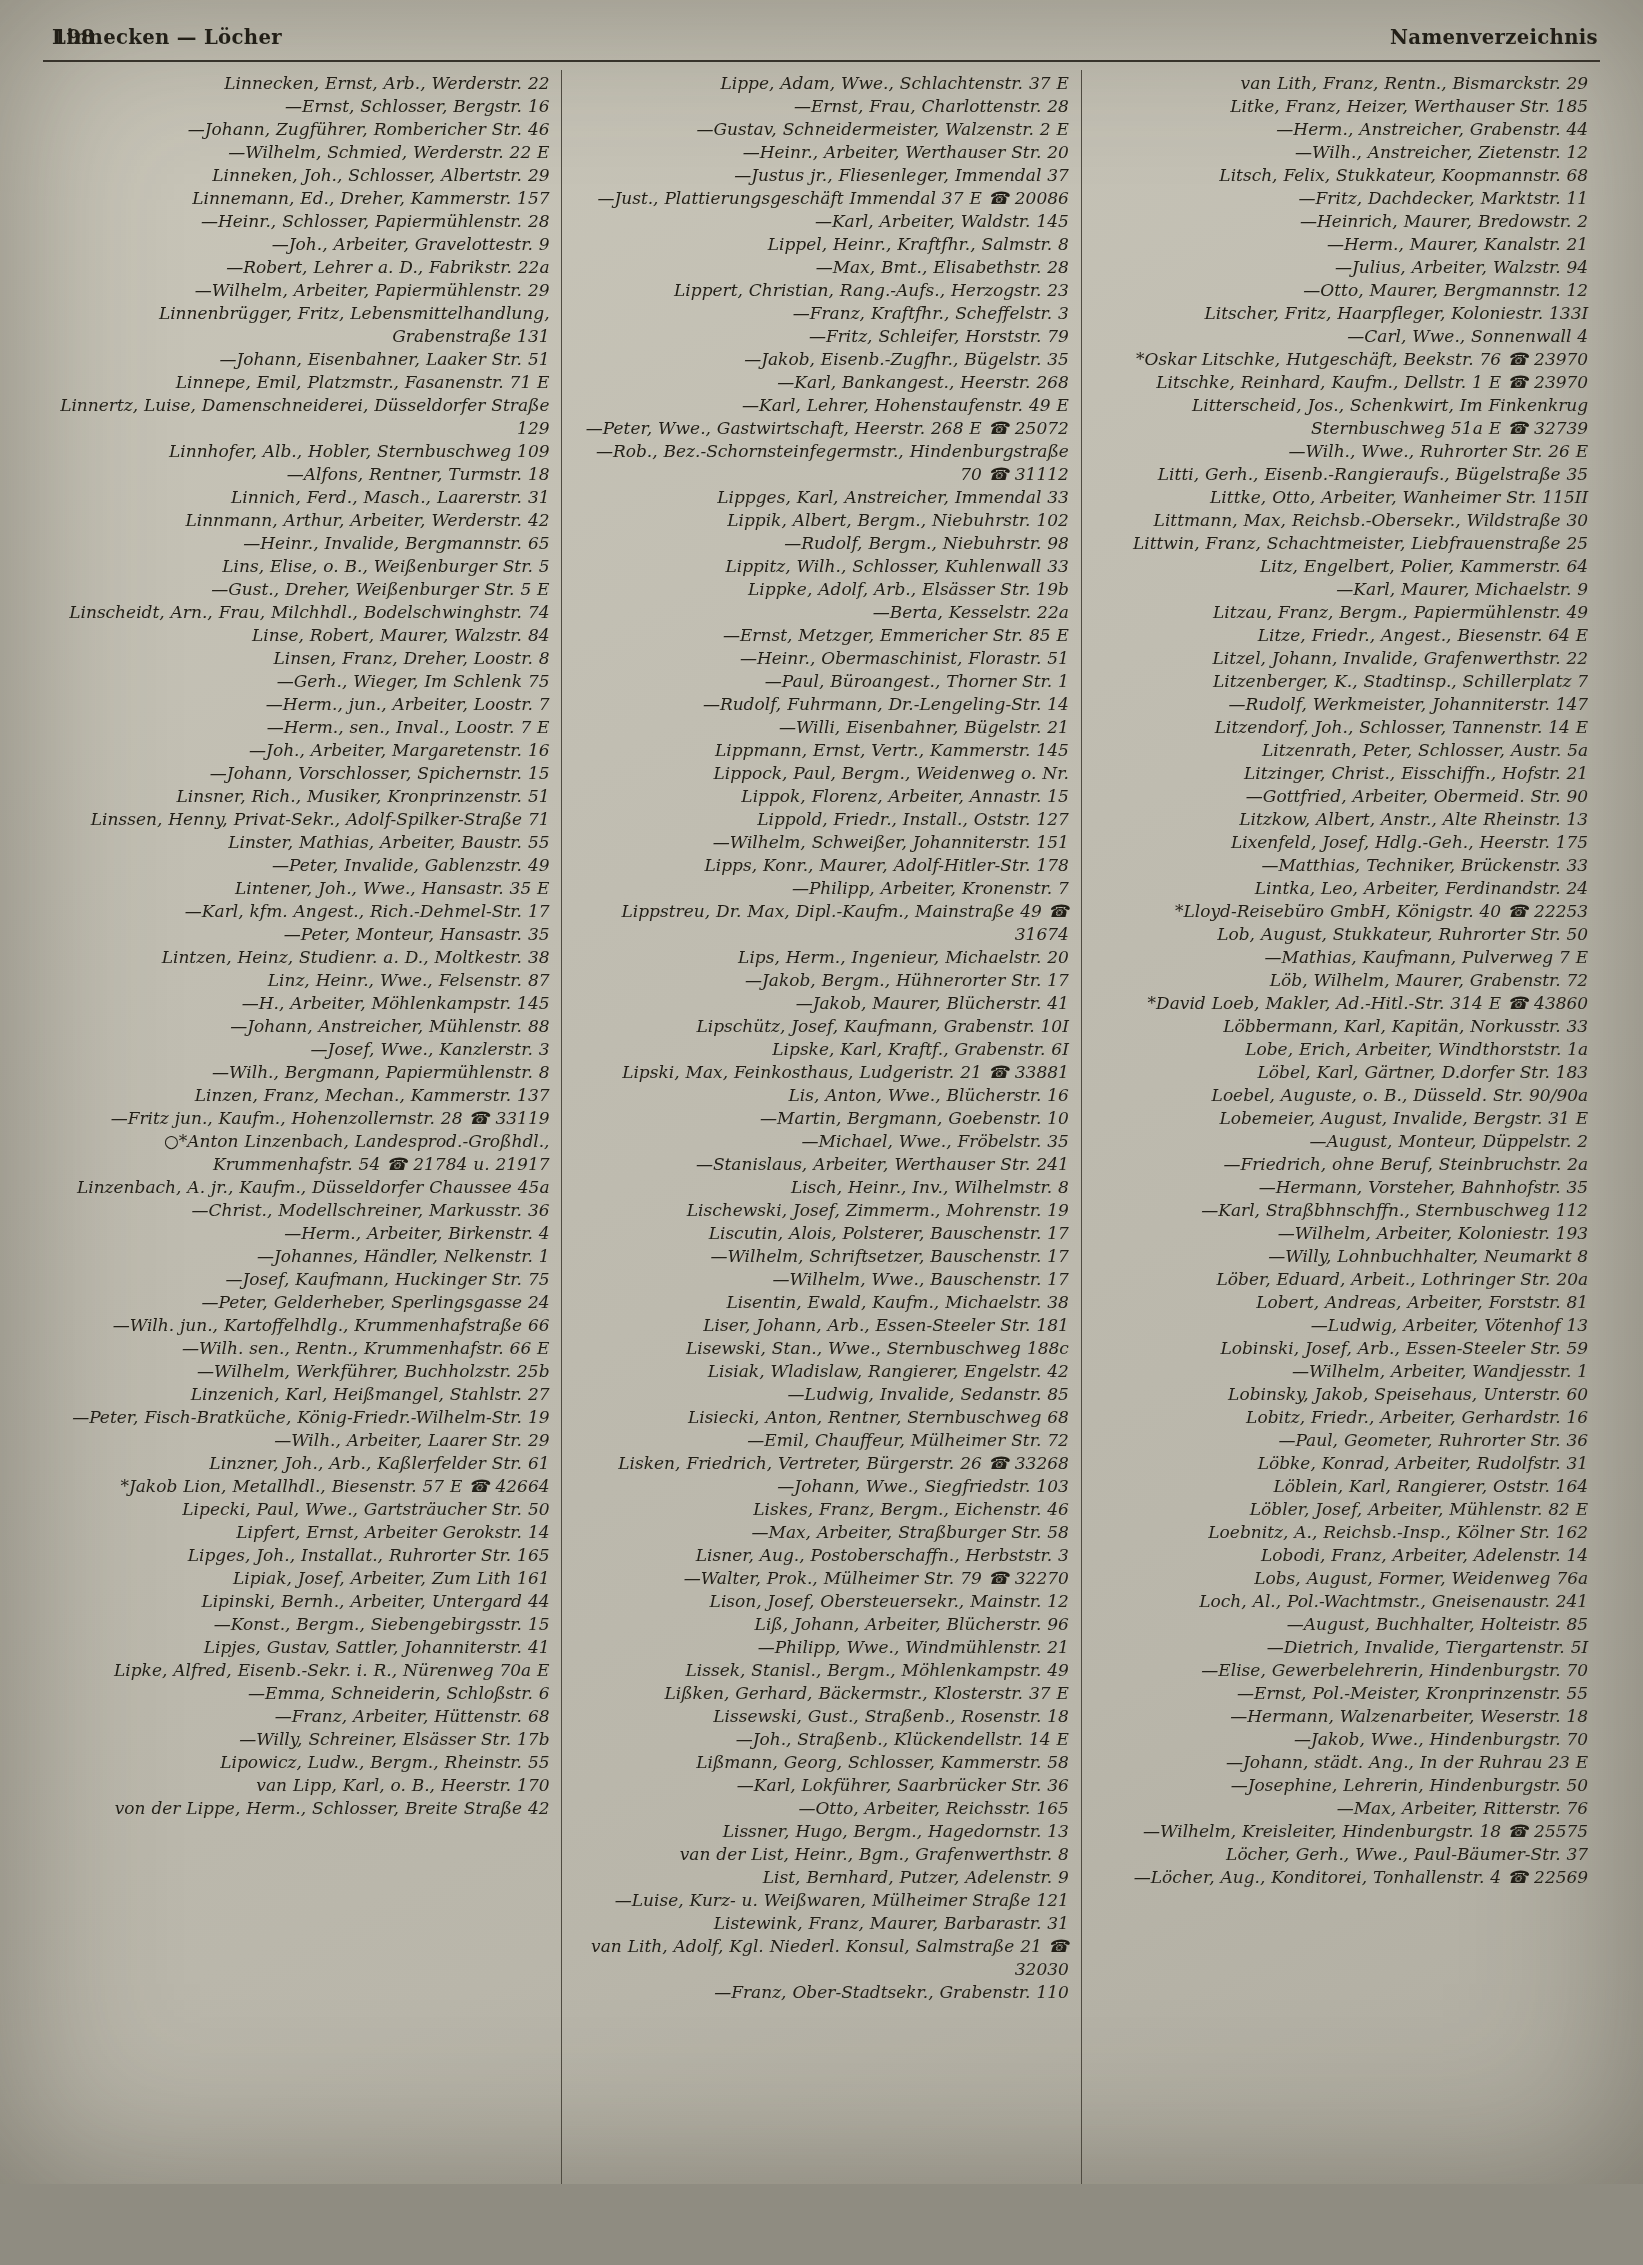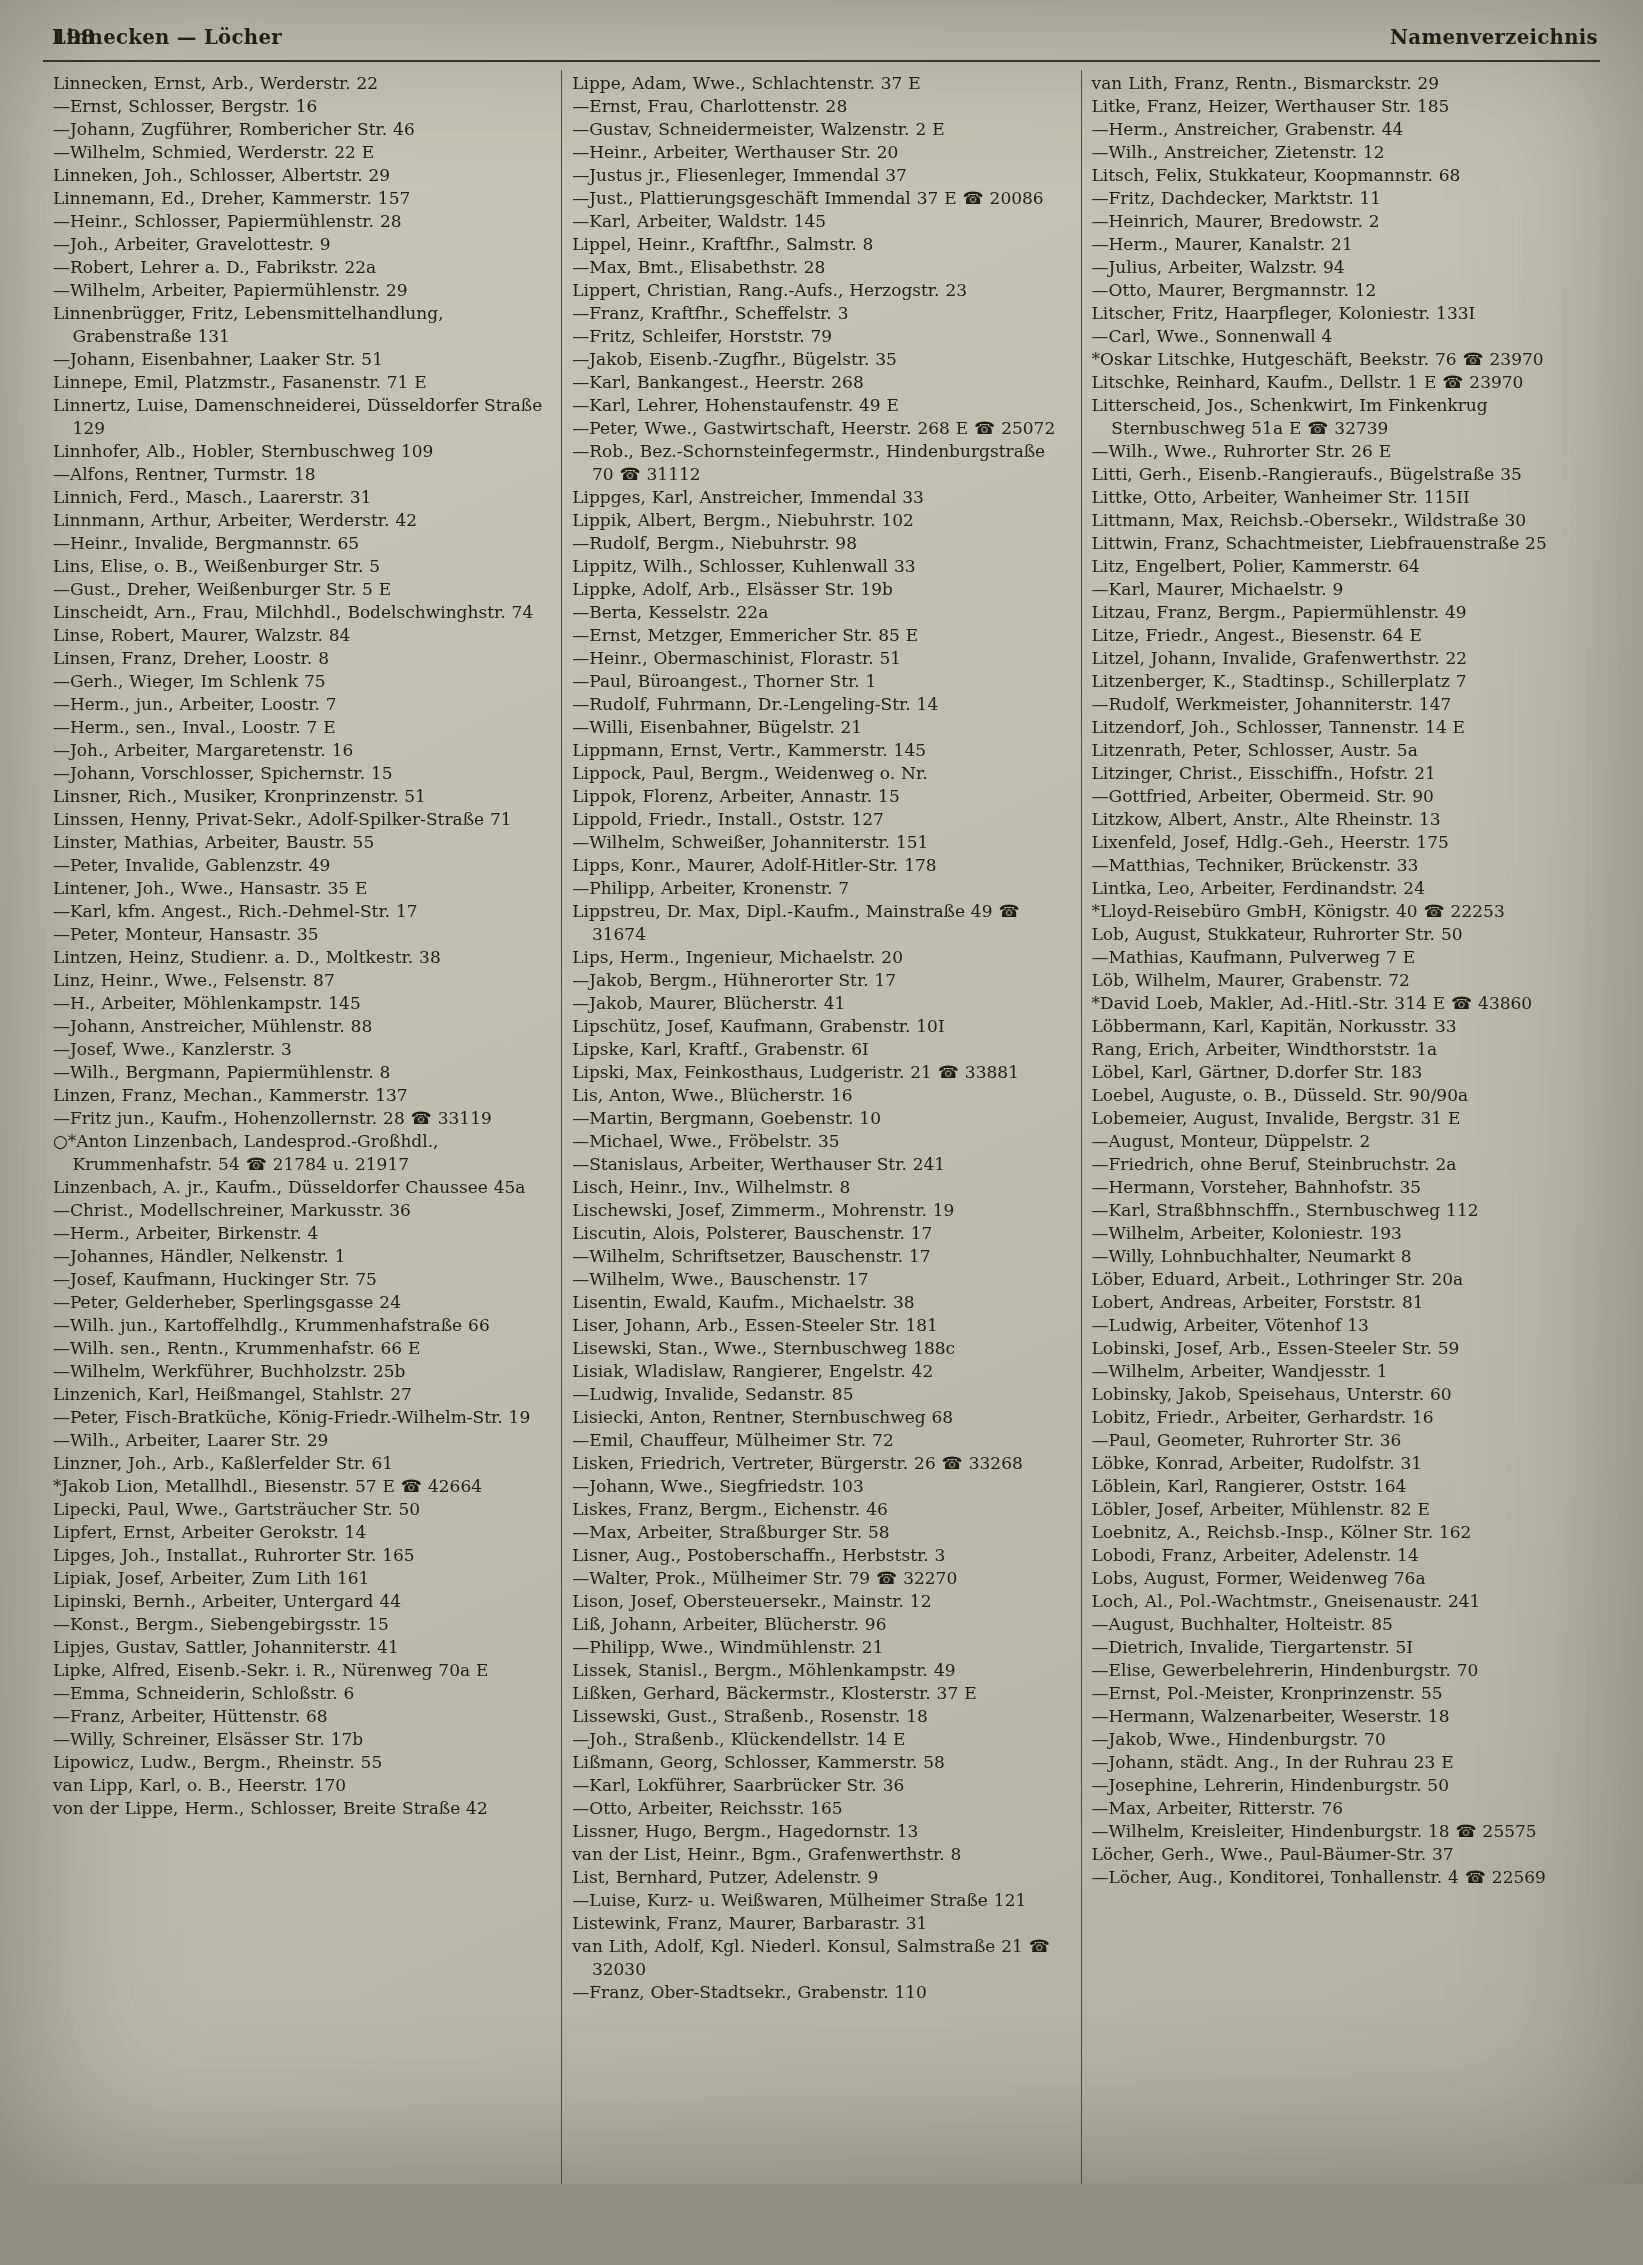--- a/index.html
+++ b/index.html
@@ -39,21 +39,22 @@
     height: 2157px;
     overflow: hidden;
   }
   .col {
     flex: 1 1 0;
     min-width: 0;
     padding: 2px 11.8px 0 9.9px;
     overflow: hidden;
     font-size: 17px;
     line-height: 23px;
-    text-align: left;
+    text-align: right;
+    font-style: italic;
   }
   .col + .col { border-left: 1px solid #4e4a40; }
   .entry {
     padding-left: 19.7px;
     text-indent: -19.7px;
     word-spacing: 0.5px;
   }
 </style>
 </head>
 <body>
@@ -259,21 +260,21 @@
         <div class="entry">Litzkow, Albert, Anstr., Alte Rheinstr. 13</div>
         <div class="entry">Lixenfeld, Josef, Hdlg.-Geh., Heerstr. 175</div>
         <div class="entry">—Matthias, Techniker, Brückenstr. 33</div>
         <div class="entry">Lintka, Leo, Arbeiter, Ferdinandstr. 24</div>
         <div class="entry">*Lloyd-Reisebüro GmbH, Königstr. 40 ☎ 22253</div>
         <div class="entry">Lob, August, Stukkateur, Ruhrorter Str. 50</div>
         <div class="entry">—Mathias, Kaufmann, Pulverweg 7 E</div>
         <div class="entry">Löb, Wilhelm, Maurer, Grabenstr. 72</div>
         <div class="entry">*David Loeb, Makler, Ad.-Hitl.-Str. 314 E ☎ 43860</div>
         <div class="entry">Löbbermann, Karl, Kapitän, Norkusstr. 33</div>
-        <div class="entry">Rang, Erich, Arbeiter, Windthorststr. 1a</div>
+        <div class="entry">Lobe, Erich, Arbeiter, Windthorststr. 1a</div>
         <div class="entry">Löbel, Karl, Gärtner, D.dorfer Str. 183</div>
         <div class="entry">Loebel, Auguste, o. B., Düsseld. Str. 90/90a</div>
         <div class="entry">Lobemeier, August, Invalide, Bergstr. 31 E</div>
         <div class="entry">—August, Monteur, Düppelstr. 2</div>
         <div class="entry">—Friedrich, ohne Beruf, Steinbruchstr. 2a</div>
         <div class="entry">—Hermann, Vorsteher, Bahnhofstr. 35</div>
         <div class="entry">—Karl, Straßbhnschffn., Sternbuschweg 112</div>
         <div class="entry">—Wilhelm, Arbeiter, Koloniestr. 193</div>
         <div class="entry">—Willy, Lohnbuchhalter, Neumarkt 8</div>
         <div class="entry">Löber, Eduard, Arbeit., Lothringer Str. 20a</div>

